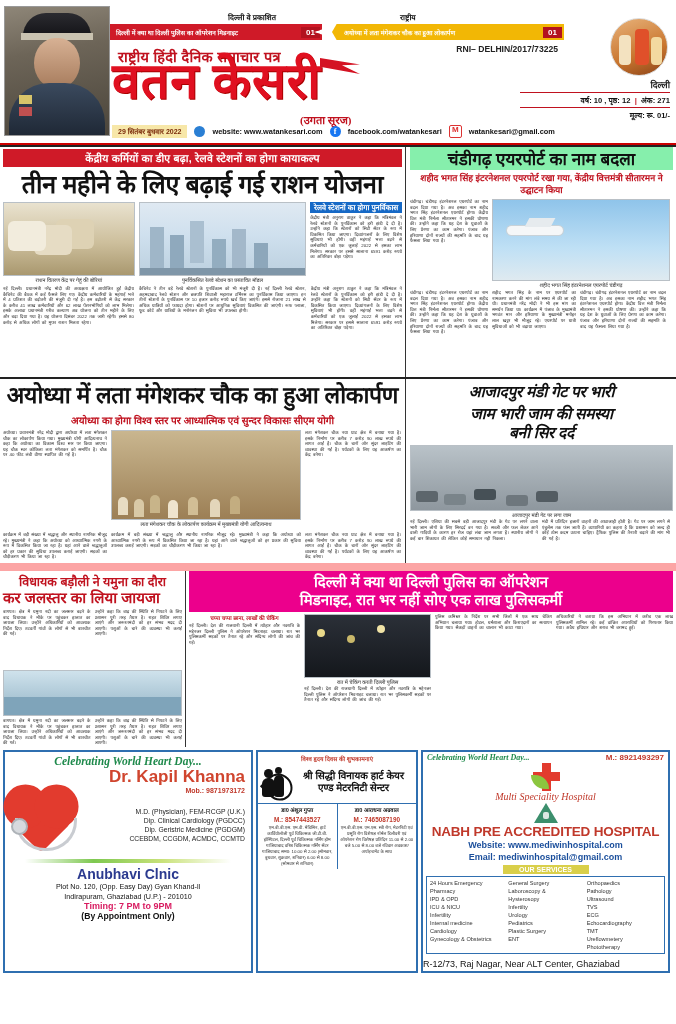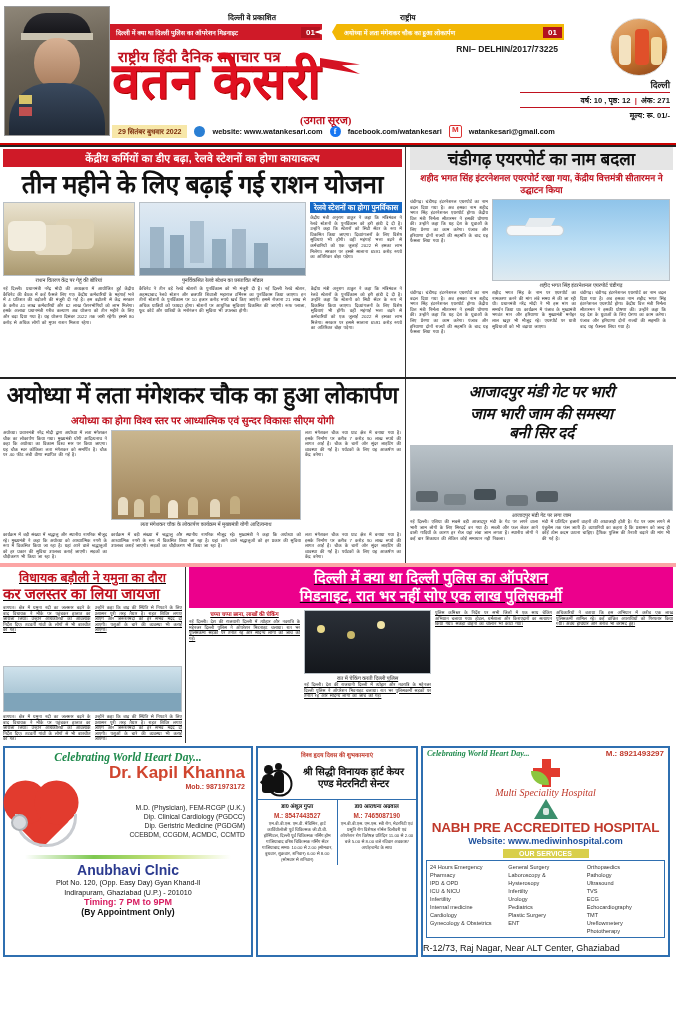--- a/index.html
+++ b/index.html
@@ -72,21 +72,21 @@
 
   
   .lead{display:flex;border-top:2px solid #222;}
   .leadL{width:406px;border-right:1.5px solid #333;padding:0 3px 3px 3px;box-sizing:border-box;}
   .leadR{width:270px;padding:0 3px 3px 4px;box-sizing:border-box;}
 
   .redbar{background:#cf1a28;color:#fff;font-size:10.6px;font-weight:bold;text-align:center;
     padding:2px 0;margin:2px 0 0 0;letter-spacing:.2px;}
   .bighead{font-size:25px;font-weight:bold;color:#111;text-align:center;line-height:30px;
     letter-spacing:-.3px;padding:2px 0 3px;}
-  .pinkband{background:#e5e5e5;text-align:center;}
+  .pinkband{background:#86efac;text-align:center;}
   .pinkband .h{font-size:17px;font-weight:bold;color:#111;line-height:21px;padding:2px 0 0;}
   .subred{color:#c0121f;font-size:9px;font-weight:bold;line-height:12px;text-align:center;padding:2px 2px 3px;}
 
   .bluetag{background:#1669c6;color:#fff;font-size:7.4px;font-weight:bold;text-align:center;padding:1px 2px;line-height:9px;}
 
   
   .ph{position:relative;overflow:hidden;background:#cfd6dc;border:1px solid #b9c0c6;}
   .ph.sack{background:linear-gradient(180deg,#e9e2cf,#cdbf9c 55%,#a9986f);}
   .ph.sack:before{content:"";position:absolute;left:4px;top:18px;width:38px;height:30px;border-radius:6px;
     background:#f2ecdd;box-shadow:26px 4px 0 #e6dcc4,48px -2px 0 #ded2b4;}
@@ -320,21 +320,21 @@
       <div class="bighead" style="font-size:15.5px;line-height:19px;font-style:italic;padding:0 0 3px;">बनी सिर दर्द</div>
       <div class="ph jam" style="height:64px;"></div>
       <div class="cap">आजादपुर मंडी गेट पर लगा जाम</div>
       <div class="row" style="gap:4px;margin-top:1px;">
         <div class="news" style="width:128px;height:40px;">नई दिल्ली। एशिया की सबसे बड़ी आजादपुर मंडी के गेट पर लगने वाला भारी जाम लोगों के लिए सिरदर्द बन गया है। सब्जी और फल लेकर आने वाली गाड़ियों के कारण हर रोज यहां लंबा जाम लगता है। स्थानीय लोगों ने कई बार शिकायत की लेकिन कोई समाधान नहीं निकला।</div>
         <div class="news" style="width:128px;height:40px;">मंडी में प्रतिदिन हजारों वाहनों की आवाजाही होती है। गेट पर जाम लगने से एंबुलेंस तक फंस जाती हैं। व्यापारियों का कहना है कि प्रशासन को जल्द ही कोई ठोस कदम उठाना चाहिए। ट्रैफिक पुलिस की तैनाती बढ़ाने की मांग भी की गई है।</div>
       </div>
     </div>
   </div>
 
-  <div class="lead" style="border-top:4px solid #fca5a5;text-decoration:underline;">
+  <div class="lead" style="border-top:8px solid #fca5a5;">
 
     <div style="width:186px;border-right:1.5px solid #333;padding:0 3px 3px;box-sizing:border-box;">
       <div style="font-size:12.5px;font-weight:bold;color:#c0121f;text-align:center;line-height:16px;padding-top:3px;">विधायक बड़ौली ने यमुना का दौरा</div>
       <div style="font-size:15px;font-weight:bold;color:#c0121f;line-height:16px;padding-bottom:3px;">कर जलस्तर का लिया जायजा</div>
       <div class="row" style="gap:4px;">
         <div class="news" style="width:88px;height:58px;">बागपत। क्षेत्र में यमुना नदी का जलस्तर बढ़ने के बाद विधायक ने मौके पर पहुंचकर हालात का जायजा लिया। उन्होंने अधिकारियों को आवश्यक निर्देश दिए। तटवर्ती गांवों के लोगों से भी बातचीत की गई।</div>
         <div class="news" style="width:88px;height:58px;">उन्होंने कहा कि बाढ़ की स्थिति से निपटने के लिए प्रशासन पूरी तरह तैयार है। राहत शिविर लगाए जाएंगे और जरूरतमंदों को हर संभव मदद दी जाएगी। पशुओं के चारे की व्यवस्था भी कराई जाएगी।</div>
       </div>
       <div class="ph river" style="height:44px;margin-top:3px;"></div>
       <div class="row" style="gap:4px;margin-top:2px;">
@@ -434,20 +434,21 @@
             <div class="leaf"></div>
         </div>
       </div>
       <div class="medsub">Multi Speciality Hospital</div>
       <div class="nabhlogo">
           <div class="tri"></div>
           <div class="dot"></div>
         </div>
       <div class="nabh">NABH PRE ACCREDITED HOSPITAL</div>
       <div class="medline">Website: www.mediwinhospital.com</div>
+      <div class="medline">Email: mediwinhospital@gmail.com</div>
       <div class="srvhdr">OUR SERVICES</div>
       <div class="srvbox">
         <div class="srvcol">
             <div>24 Hours Emergency</div>
             <div>Pharmacy</div>
             <div>IPD &amp; OPD</div>
             <div>ICU &amp; NICU</div>
             <div>Infertility</div>
             <div>Internal medicine</div>
             <div>Cardiology</div>

